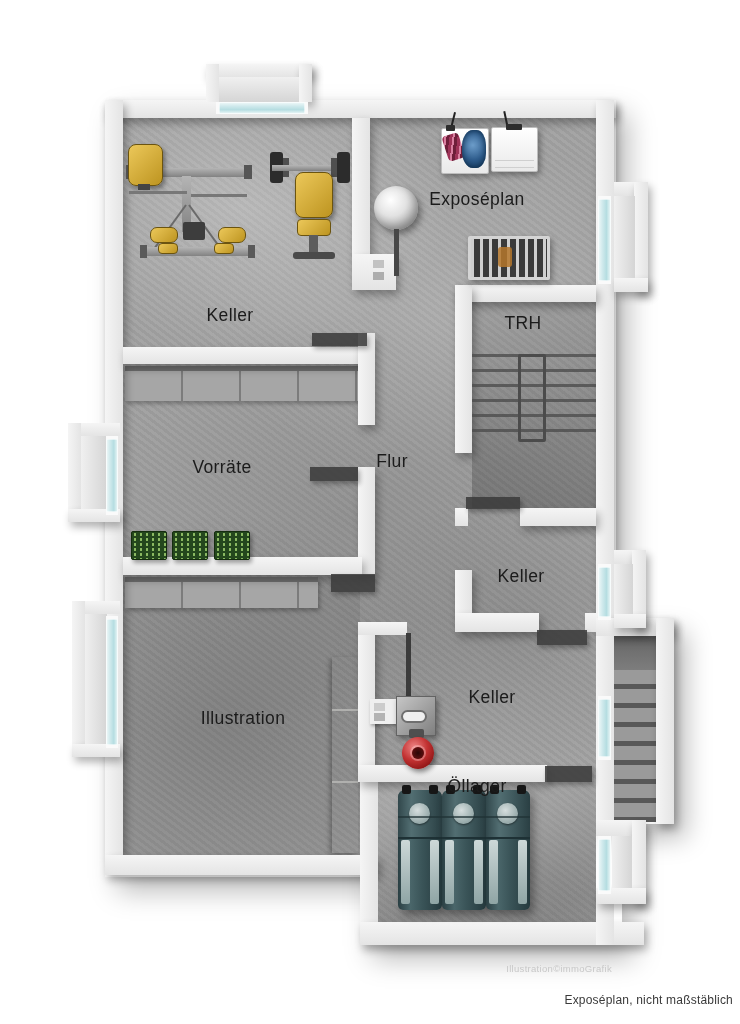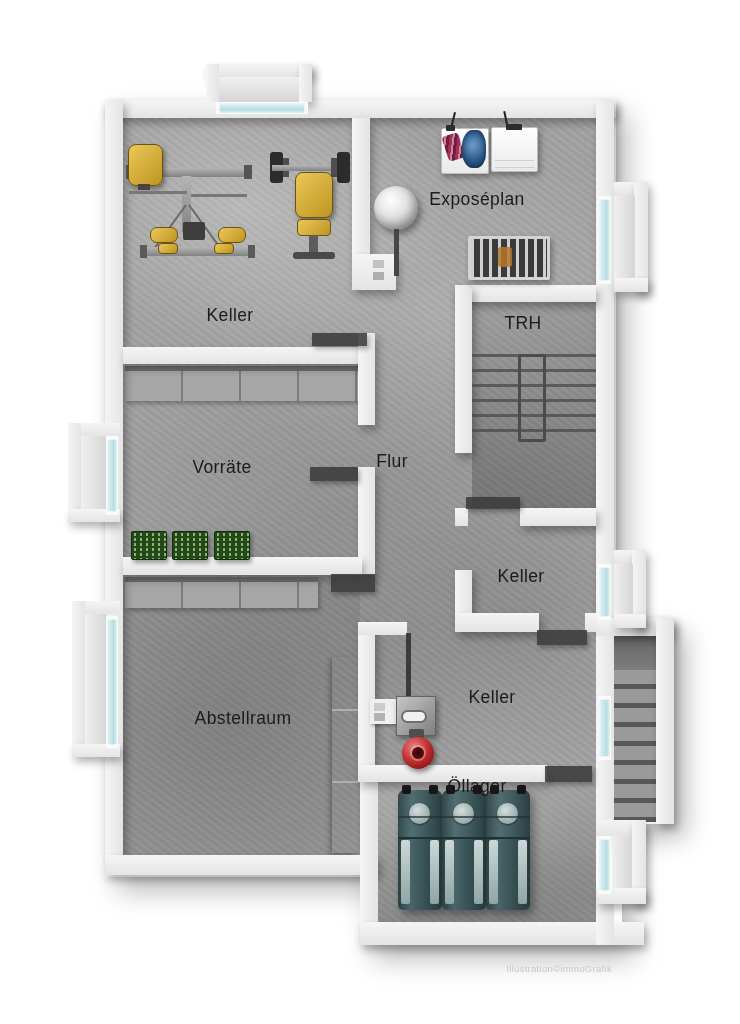--- a/index.html
+++ b/index.html
@@ -271,19 +271,20 @@
     <span class="t-cap" style="right:4px"></span>
   </div>
   <div class="abs" style="left:398px;top:816px;width:132px;height:2px;background:#203234;opacity:.7"></div>
 
   <div class="rlabel" style="left:230px;top:315px">Keller</div>
   <div class="rlabel" style="left:477px;top:199px">Exposéplan</div>
   <div class="rlabel" style="left:523px;top:323px">TRH</div>
   <div class="rlabel" style="left:222px;top:467px">Vorräte</div>
   <div class="rlabel" style="left:392px;top:461px">Flur</div>
   <div class="rlabel" style="left:521px;top:576px">Keller</div>
-  <div class="rlabel" style="left:243px;top:718px">Abstellraum</div>
+  <div class="rlabel" style="left:243px;top:718px">Illustration</div>
   <div class="rlabel" style="left:492px;top:697px">Keller</div>
   <div class="rlabel" style="left:477px;top:786px">Öllager</div>
 
   <div class="watermark" style="left:430px;top:963px;width:182px">Illustration©immoGrafik</div>
+  <div class="footer" style="left:0;top:993px;width:733px">Exposéplan, nicht maßstäblich</div>
 
 </div>
 
 </body></html>

